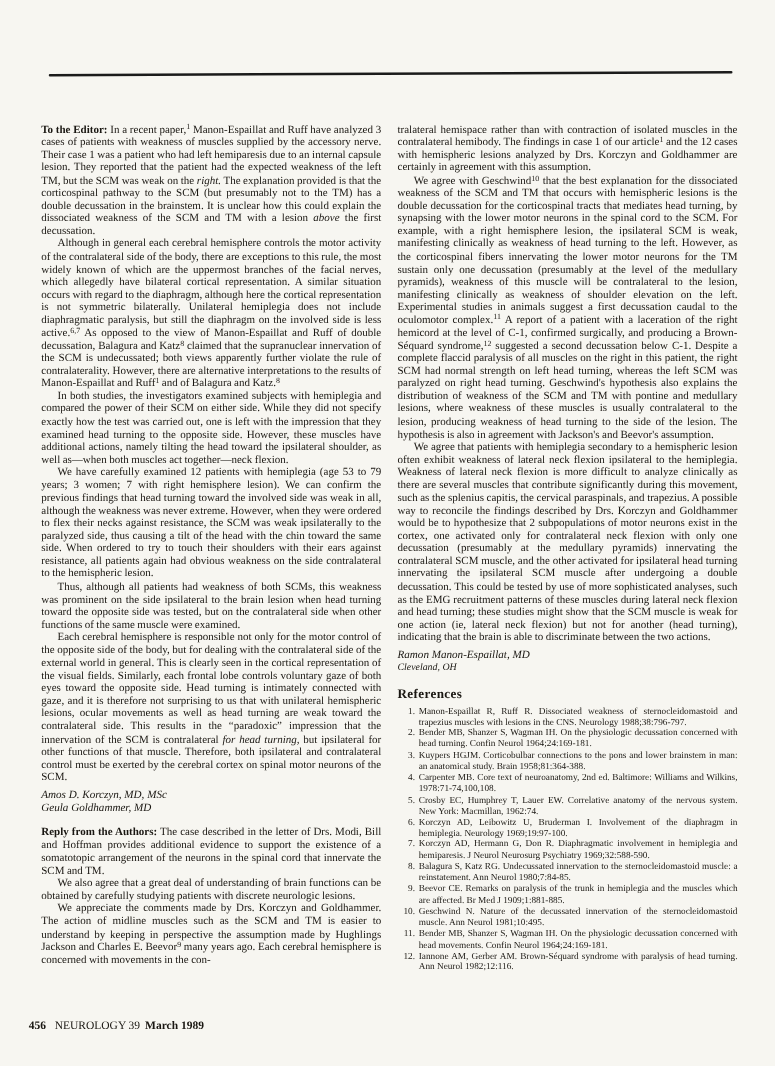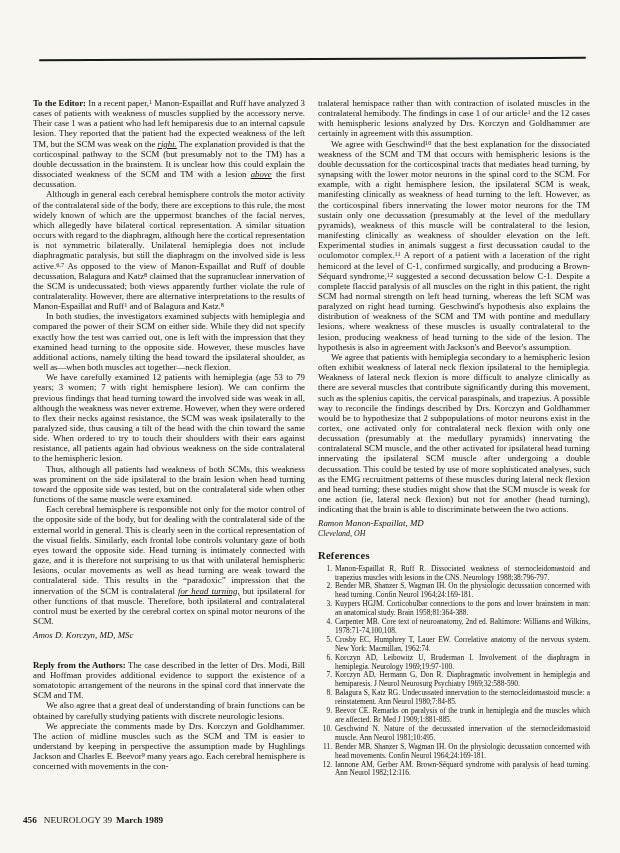--- a/index.html
+++ b/index.html
@@ -13,23 +13,23 @@
     transform:rotate(-0.25deg);border-radius:1px;
   }
   .col{position:absolute;top:98px;width:272px;}
   .col-left{left:33px;}
   .col-right{left:318px;}
   .para{
     margin:0;text-align:justify;font-size:8.8px;line-height:10.15px;
     text-indent:13px;word-spacing:-0.2px;
   }
   .para.noindent{text-indent:0;}
-  .para.gap{margin-top:19px;}
+  .para.gap{margin-top:9px;}
   .b{font-weight:bold;font-family:Liberation Serif, serif;}
-  .i{font-style:italic;text-decoration:underline;}
+  .i{font-style:italic;}
   .sup{font-size:6.3px;vertical-align:2.5px;line-height:0;}
   .sig{margin:4px 0 2px;font-style:italic;
        font-size:8.9px;line-height:10.6px;}
   .sig-line.small{font-size:7.9px;}
   .refs-heading{margin:10px 0 4px;font-weight:bold;font-size:10.5px;letter-spacing:0.3px;}
   .refs{font-size:7.4px;line-height:8.9px;}
   .ref{display:flex;}
   .ref-num{flex:0 0 14px;width:14px;text-align:right;padding-right:3px;}
   .ref-text{flex:1;text-align:justify;}
   .footer{position:absolute;left:23px;top:815px;font-size:9.2px;white-space:nowrap;}
@@ -44,20 +44,21 @@
   <div class="scan-line" style="background: rgb(27, 27, 27);"></div>
   <div class="col col-left">
       <p class="para noindent"><span class="b">To the Editor:</span><span> In a recent paper,</span><span class="sup">1</span><span> Manon-Espaillat and Ruff have analyzed 3 cases of patients with weakness of muscles supplied by the accessory nerve. Their case 1 was a patient who had left hemiparesis due to an internal capsule lesion. They reported that the patient had the expected weakness of the left TM, but the SCM was weak on the </span><span class="i">right.</span><span> The explanation provided is that the corticospinal pathway to the SCM (but presumably not to the TM) has a double decussation in the brainstem. It is unclear how this could explain the dissociated weakness of the SCM and TM with a lesion </span><span class="i">above</span><span> the first decussation.</span></p>
       <p class="para"><span>Although in general each cerebral hemisphere controls the motor activity of the contralateral side of the body, there are exceptions to this rule, the most widely known of which are the uppermost branches of the facial nerves, which allegedly have bilateral cortical representation. A similar situation occurs with regard to the diaphragm, although here the cortical representation is not symmetric bilaterally. Unilateral hemiplegia does not include diaphragmatic paralysis, but still the diaphragm on the involved side is less active.</span><span class="sup">6,7</span><span> As opposed to the view of Manon-Espaillat and Ruff of double decussation, Balagura and Katz</span><span class="sup">8</span><span> claimed that the supranuclear innervation of the SCM is undecussated; both views apparently further violate the rule of contralaterality. However, there are alternative interpretations to the results of Manon-Espaillat and Ruff</span><span class="sup">1</span><span> and of Balagura and Katz.</span><span class="sup">8</span></p>
       <p class="para"><span>In both studies, the investigators examined subjects with hemiplegia and compared the power of their SCM on either side. While they did not specify exactly how the test was carried out, one is left with the impression that they examined head turning to the opposite side. However, these muscles have additional actions, namely tilting the head toward the ipsilateral shoulder, as well as—when both muscles act together—neck flexion.</span></p>
       <p class="para"><span>We have carefully examined 12 patients with hemiplegia (age 53 to 79 years; 3 women; 7 with right hemisphere lesion). We can confirm the previous findings that head turning toward the involved side was weak in all, although the weakness was never extreme. However, when they were ordered to flex their necks against resistance, the SCM was weak ipsilaterally to the paralyzed side, thus causing a tilt of the head with the chin toward the same side. When ordered to try to touch their shoulders with their ears against resistance, all patients again had obvious weakness on the side contralateral to the hemispheric lesion.</span></p>
       <p class="para"><span>Thus, although all patients had weakness of both SCMs, this weakness was prominent on the side ipsilateral to the brain lesion when head turning toward the opposite side was tested, but on the contralateral side when other functions of the same muscle were examined.</span></p>
       <p class="para"><span>Each cerebral hemisphere is responsible not only for the motor control of the opposite side of the body, but for dealing with the contralateral side of the external world in general. This is clearly seen in the cortical representation of the visual fields. Similarly, each frontal lobe controls voluntary gaze of both eyes toward the opposite side. Head turning is intimately connected with gaze, and it is therefore not surprising to us that with unilateral hemispheric lesions, ocular movements as well as head turning are weak toward the contralateral side. This results in the “paradoxic” impression that the innervation of the SCM is contralateral </span><span class="i">for head turning,</span><span> but ipsilateral for other functions of that muscle. Therefore, both ipsilateral and contralateral control must be exerted by the cerebral cortex on spinal motor neurons of the SCM.</span></p>
       <div class="sig">
         <div class="sig-line">Amos D. Korczyn, MD, MSc</div>
+        <div class="sig-line">Geula Goldhammer, MD</div>
       </div>
       <p class="para noindent gap"><span class="b">Reply from the Authors:</span><span> The case described in the letter of Drs. Modi, Bill and Hoffman provides additional evidence to support the existence of a somatotopic arrangement of the neurons in the spinal cord that innervate the SCM and TM.</span></p>
       <p class="para"><span>We also agree that a great deal of understanding of brain functions can be obtained by carefully studying patients with discrete neurologic lesions.</span></p>
       <p class="para"><span>We appreciate the comments made by Drs. Korczyn and Goldhammer. The action of midline muscles such as the SCM and TM is easier to understand by keeping in perspective the assumption made by Hughlings Jackson and Charles E. Beevor</span><span class="sup">9</span><span> many years ago. Each cerebral hemisphere is concerned with movements in the con-</span></p>
     </div>
   <div class="col col-right">
       <p class="para noindent"><span>tralateral hemispace rather than with contraction of isolated muscles in the contralateral hemibody. The findings in case 1 of our article</span><span class="sup">1</span><span> and the 12 cases with hemispheric lesions analyzed by Drs. Korczyn and Goldhammer are certainly in agreement with this assumption.</span></p>
       <p class="para"><span>We agree with Geschwind</span><span class="sup">10</span><span> that the best explanation for the dissociated weakness of the SCM and TM that occurs with hemispheric lesions is the double decussation for the corticospinal tracts that mediates head turning, by synapsing with the lower motor neurons in the spinal cord to the SCM. For example, with a right hemisphere lesion, the ipsilateral SCM is weak, manifesting clinically as weakness of head turning to the left. However, as the corticospinal fibers innervating the lower motor neurons for the TM sustain only one decussation (presumably at the level of the medullary pyramids), weakness of this muscle will be contralateral to the lesion, manifesting clinically as weakness of shoulder elevation on the left. Experimental studies in animals suggest a first decussation caudal to the oculomotor complex.</span><span class="sup">11</span><span> A report of a patient with a laceration of the right hemicord at the level of C-1, confirmed surgically, and producing a Brown-Séquard syndrome,</span><span class="sup">12</span><span> suggested a second decussation below C-1. Despite a complete flaccid paralysis of all muscles on the right in this patient, the right SCM had normal strength on left head turning, whereas the left SCM was paralyzed on right head turning. Geschwind's hypothesis also explains the distribution of weakness of the SCM and TM with pontine and medullary lesions, where weakness of these muscles is usually contralateral to the lesion, producing weakness of head turning to the side of the lesion. The hypothesis is also in agreement with Jackson's and Beevor's assumption.</span></p>
       <p class="para"><span>We agree that patients with hemiplegia secondary to a hemispheric lesion often exhibit weakness of lateral neck flexion ipsilateral to the hemiplegia. Weakness of lateral neck flexion is more difficult to analyze clinically as there are several muscles that contribute significantly during this movement, such as the splenius capitis, the cervical paraspinals, and trapezius. A possible way to reconcile the findings described by Drs. Korczyn and Goldhammer would be to hypothesize that 2 subpopulations of motor neurons exist in the cortex, one activated only for contralateral neck flexion with only one decussation (presumably at the medullary pyramids) innervating the contralateral SCM muscle, and the other activated for ipsilateral head turning innervating the ipsilateral SCM muscle after undergoing a double decussation. This could be tested by use of more sophisticated analyses, such as the EMG recruitment patterns of these muscles during lateral neck flexion and head turning; these studies might show that the SCM muscle is weak for one action (ie, lateral neck flexion) but not for another (head turning), indicating that the brain is able to discriminate between the two actions.</span></p>
       <div class="sig">

